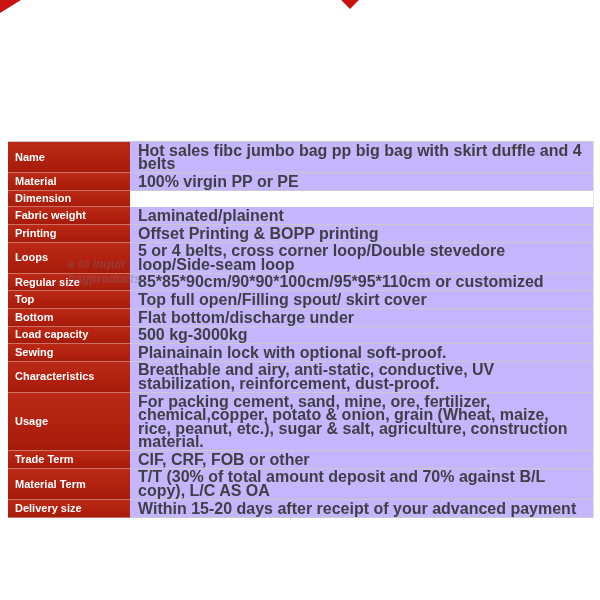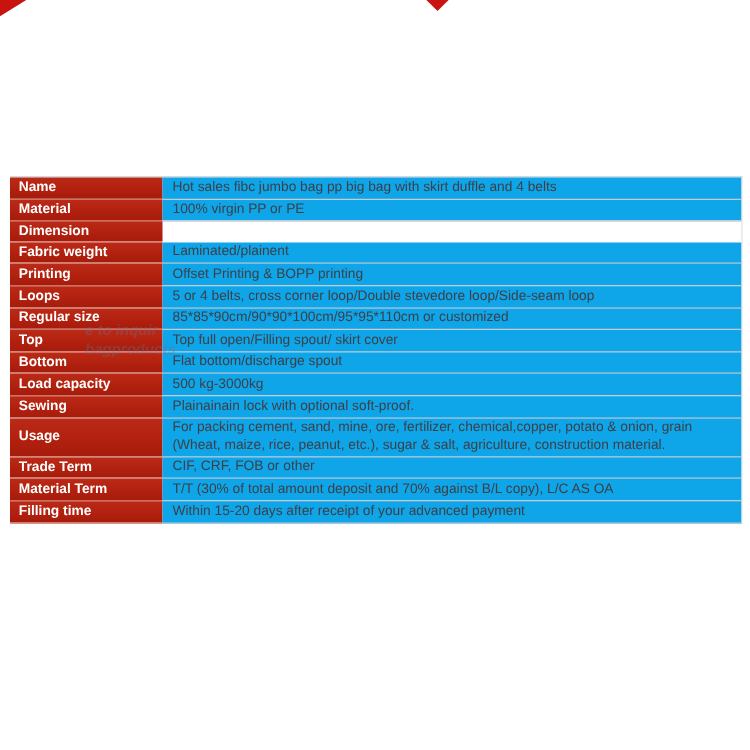--- a/index.html
+++ b/index.html
@@ -39,28 +39,29 @@
     border-bottom:1px solid #cf7064;
     color:var(--label-text,#ffffff);
     font-size:11px;font-weight:bold;
     line-height:13px;
     display:flex;align-items:center;
     padding:1px 4px 1px 7px;
     min-height:16.7px;
   }
   .cell-value{
     flex:1;box-sizing:border-box;
-    background:#0ea5e9;
+    background:#c4b5fd;
     border-bottom:1px solid var(--grid,#c9c9d2);
     color:#3f3f46;
-    font-size:11px;
+    font-size:16px;
     line-height:13.6px;
     display:flex;align-items:center;
     padding:1.5px 10px 1.5px 8px;
     min-height:16.7px;
+    font-weight:bold;
   }
   
   .watermark{
     position:absolute;left:68px;top:257px;
     font-size:12px;font-weight:bold;font-style:italic;
     color:#6a7390;opacity:0.33;
     line-height:15px;
     pointer-events:none;
     white-space:nowrap;
   }
@@ -99,44 +100,48 @@
       <div class="row">
         <div class="cell-label">Regular size</div>
         <div class="cell-value">85*85*90cm/90*90*100cm/95*95*110cm or customized</div>
       </div>
       <div class="row">
         <div class="cell-label">Top</div>
         <div class="cell-value">Top full open/Filling spout/ skirt cover</div>
       </div>
       <div class="row">
         <div class="cell-label">Bottom</div>
-        <div class="cell-value">Flat bottom/discharge spout</div>
+        <div class="cell-value">Flat bottom/discharge under</div>
       </div>
       <div class="row">
         <div class="cell-label">Load capacity</div>
         <div class="cell-value">500 kg-3000kg</div>
       </div>
       <div class="row">
         <div class="cell-label">Sewing</div>
         <div class="cell-value">Plainainain lock with optional soft-proof.</div>
+      </div>
+      <div class="row">
+        <div class="cell-label">Characteristics</div>
+        <div class="cell-value">Breathable and airy, anti-static, conductive, UV stabilization, reinforcement, dust-proof.</div>
       </div>
       <div class="row">
         <div class="cell-label">Usage</div>
         <div class="cell-value">For packing cement, sand, mine, ore, fertilizer, chemical,copper, potato &amp; onion, grain (Wheat, maize, rice, peanut, etc.), sugar &amp; salt, agriculture, construction material.</div>
       </div>
       <div class="row">
         <div class="cell-label">Trade Term</div>
         <div class="cell-value">CIF,  CRF, FOB or other</div>
       </div>
       <div class="row">
         <div class="cell-label">Material Term</div>
         <div class="cell-value">T/T (30% of total amount deposit and 70% against B/L copy), L/C AS OA</div>
       </div>
       <div class="row">
-        <div class="cell-label">Filling time</div>
+        <div class="cell-label">Delivery size</div>
         <div class="cell-value">Within 15-20 days after receipt of your advanced payment</div>
       </div>
     </div>
 </div>
 
 <div class="watermark">
   <div>e to inquir</div>
   <div>bagproducts</div>
 </div>
 

